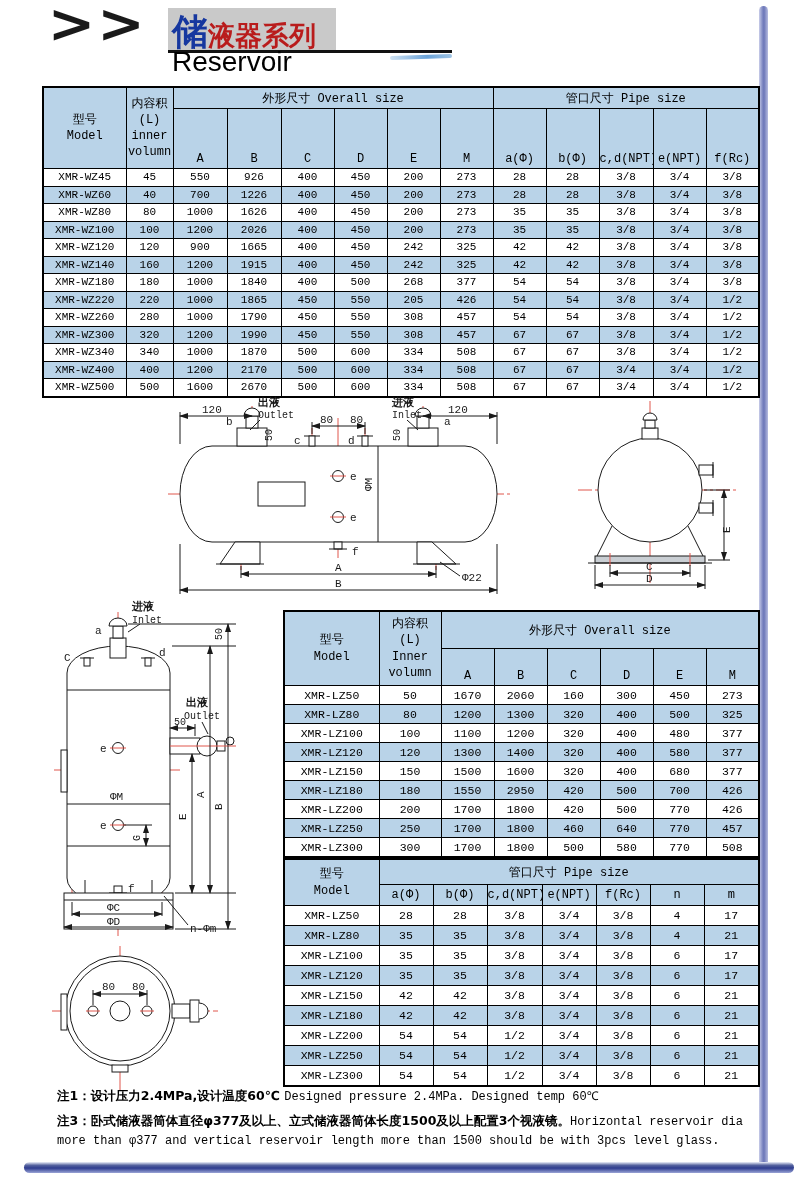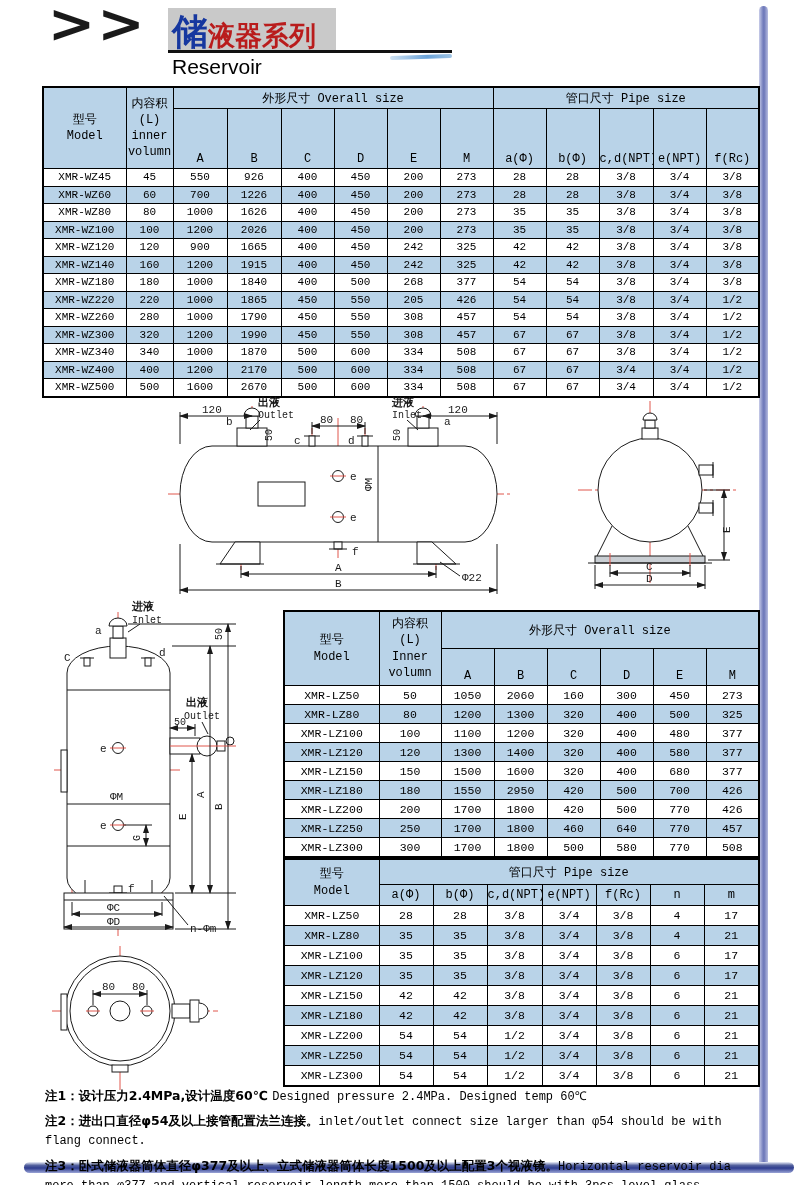--- a/index.html
+++ b/index.html
@@ -21,22 +21,22 @@
     transform:scaleX(1.05); }
   .title-box { position:absolute; left:168px; top:8px; width:168px; height:42px;
     background:#c9c9c9; display:flex; align-items:flex-end; padding-left:4px; box-sizing:border-box; }
   .title-cn-big { font-family:"DejaVu Sans",sans-serif; font-weight:bold; font-size:36px;
     color:#16379f; line-height:1; }
   .title-cn-rest { font-family:"DejaVu Sans",sans-serif; font-weight:bold; font-size:27px;
     color:#b91c1c; line-height:1.05; }
   .title-underline { position:absolute; left:168px; top:50px; width:284px; height:3px; background:#111; }
   .title-swoosh { position:absolute; left:390px; top:55px; width:62px; height:4px; border-radius:2px;
     background:linear-gradient(90deg,#cfe2f2,#6ba3d8 60%,#9fc4e4); transform:rotate(-2deg); }
-  .title-en { position:absolute; left:172px; top:55px; font-family:"Liberation Sans",sans-serif;
-    font-size:21px; color:#000; }
+  .title-en { position:absolute; left:172px; top:46px; font-family:"Liberation Sans",sans-serif;
+    font-size:28px; color:#000; }
   
   table { border-collapse:collapse; table-layout:fixed; position:absolute;
     border:2px solid #000; background:#fff; }
   th,td { border:1px solid #000; text-align:center; vertical-align:middle;
     padding:0; font-weight:normal; overflow:hidden; }
   th { background:#b9d3e8; }
   tbody tr:nth-child(even) td { background:#b9d3e8; }
   .t1 { left:42px; top:86px; width:716px; font-size:11px; }
   .t1 td { height:16.5px; }
   .t1 .group-row th { height:20px; font-size:12px; }
@@ -56,21 +56,21 @@
   .lnf { stroke:#1a1a1a; stroke-width:1; fill:#fff; }
   .red { stroke:#e0564c; stroke-width:1; fill:none; }
   .redd{ stroke:#e0564c; stroke-width:1; fill:none; stroke-dasharray:14 3 3 3; }
   .gry { stroke:#1a1a1a; stroke-width:1; fill:#c9ced3; }
   text { fill:#1a1a1a; font-family:"Liberation Mono","DejaVu Sans Mono",monospace; font-size:11px; }
   .cjk { font-family:"DejaVu Sans",sans-serif; font-weight:bold; font-size:11px; }
   .sm  { font-size:10px; }
   
   .notes { position:absolute; left:45px; top:1086px; width:712px;
     font-size:12px; line-height:1.6; }
-  .notes p { margin:0 0 4px 0; }
+  .notes p { margin:0 0 4px 12px; }
   .note-label,.note-cn { font-family:"DejaVu Sans",sans-serif; font-weight:bold; font-size:12.5px; }
   .note-en { font-family:"Liberation Mono","DejaVu Sans Mono",monospace; font-size:12px; }
 </style>
 </head>
 <body>
 
 <div class="shadow-right"></div>
 <div class="shadow-bottom"></div>
 
 <div class="chevrons">&gt;&gt;</div>
@@ -134,21 +134,21 @@
         <td>200</td>
         <td>273</td>
         <td>28</td>
         <td>28</td>
         <td>3/8</td>
         <td>3/4</td>
         <td>3/8</td>
       </tr>
       <tr>
         <td>XMR-WZ60</td>
-        <td>60</td>
+        <td>40</td>
         <td>700</td>
         <td>1226</td>
         <td>400</td>
         <td>450</td>
         <td>200</td>
         <td>273</td>
         <td>28</td>
         <td>28</td>
         <td>3/8</td>
         <td>3/4</td>
@@ -597,21 +597,21 @@
       <th>C</th>
       <th>D</th>
       <th>E</th>
       <th>M</th>
     </tr>
   </thead>
   <tbody>
       <tr>
         <td>XMR-LZ50</td>
         <td>50</td>
-        <td>1050</td>
+        <td>1670</td>
         <td>2060</td>
         <td>160</td>
         <td>300</td>
         <td>450</td>
         <td>273</td>
       </tr>
       <tr>
         <td>XMR-LZ80</td>
         <td>80</td>
         <td>1200</td>
@@ -810,15 +810,14 @@
         <td>3/4</td>
         <td>3/8</td>
         <td>6</td>
         <td>21</td>
       </tr>
     </tbody>
 </table>
 
 <div class="notes">
   <p><span class="note-label">注1：</span><span class="note-cn">设计压力2.4MPa,设计温度60℃ </span><span class="note-en">Designed pressure 2.4MPa. Designed temp 60℃</span></p>
-  <p><span class="note-label">注2：</span><span class="note-cn">进出口直径φ54及以上接管配置法兰连接。</span><span class="note-en">inlet/outlet connect size larger than φ54 should be with flang connect.</span></p>
   <p><span class="note-label">注3：</span><span class="note-cn">卧式储液器筒体直径φ377及以上、立式储液器筒体长度1500及以上配置3个视液镜。</span><span class="note-en">Horizontal reservoir dia more than φ377 and vertical reservoir length more than 1500 should be with 3pcs level glass.</span></p>
 </div>
 
 </body></html>

